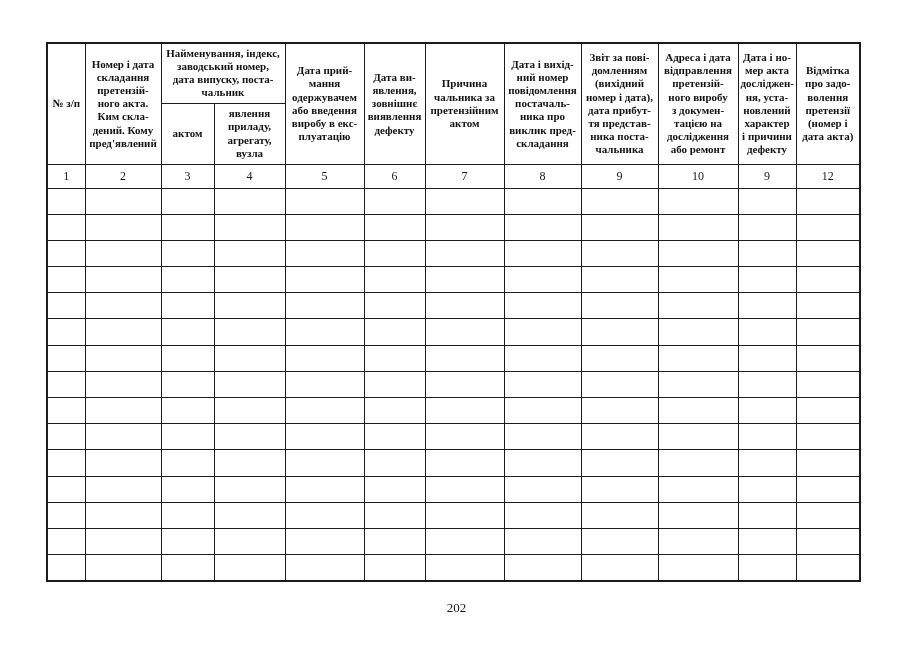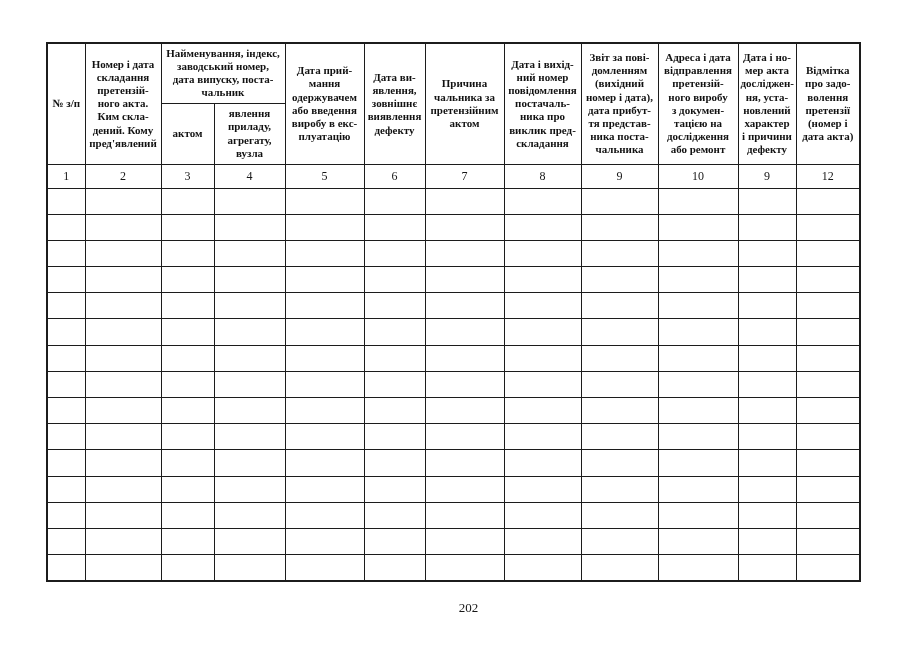--- a/index.html
+++ b/index.html
@@ -44,21 +44,21 @@
   tr.r-sub   { height: 61px; }
   tr.r-num   { height: 24px; }
   tr.r-num td {
     font-size: 12px;
     font-weight: normal;
     color: #161616;
   }
   tbody.grid tr { height: 26.2px; }
   .page-number {
     position: absolute;
-    left: 16px;
+    left: 4px;
     top: 600px;
     width: 905px;
     text-align: center;
     font-size: 13px;
     color: #161616;
   }
 </style>
 </head>
 <body>
 

